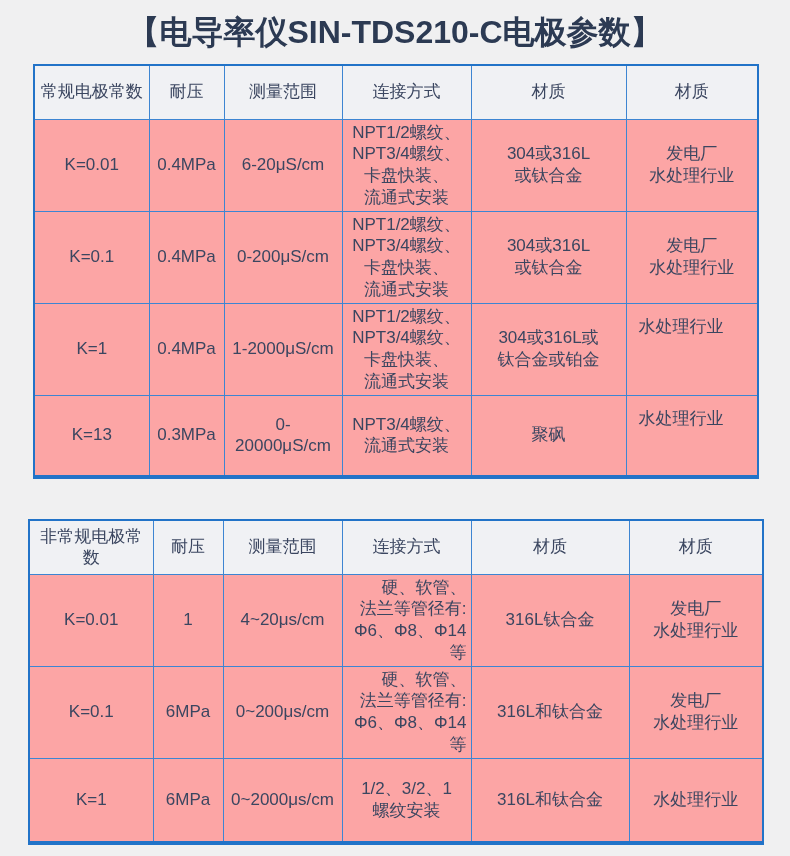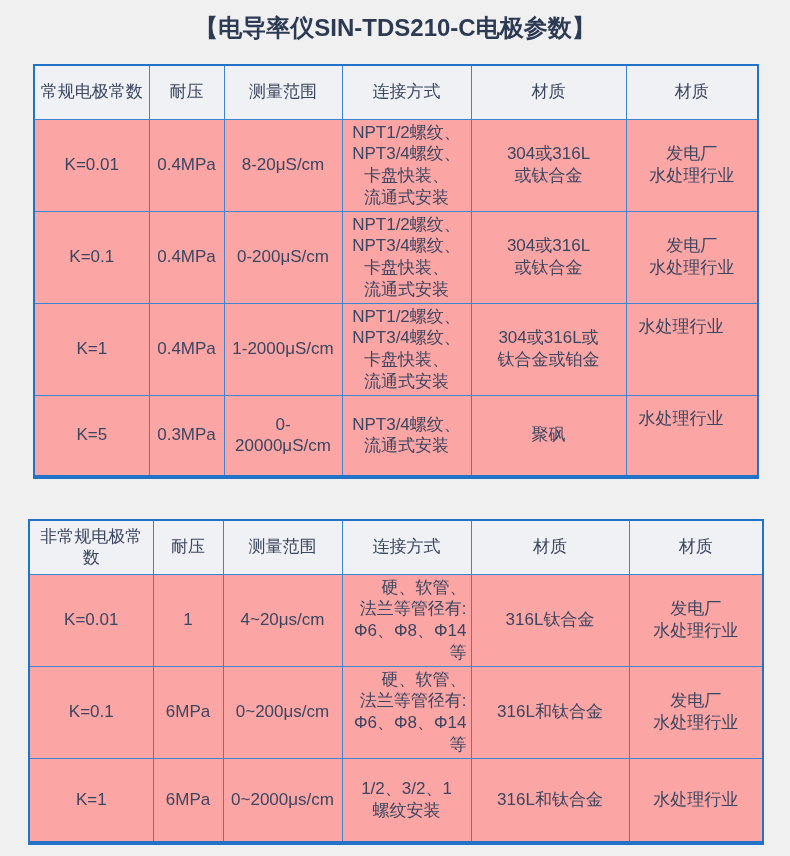--- a/index.html
+++ b/index.html
@@ -12,21 +12,21 @@
     background: #f0f0f1;
     overflow: hidden;
     font-family: "Liberation Sans", "DejaVu Sans", sans-serif;
     color: #3b4660;
   }
   .title {
     margin: 0;
     padding-top: 12px;
     height: 44px;
     text-align: center;
-    font-size: 24px;
+    font-size: 32px;
     font-weight: bold;
     color: #2c3a53;
     letter-spacing: 0px;
     line-height: 1.3;
   }
   table.spec-table {
     border-collapse: collapse;
     table-layout: fixed;
     background: #fbfbfd;
     border: 2px solid #2273c8;
@@ -98,21 +98,21 @@
         <th>测量范围</th>
         <th>连接方式</th>
         <th>材质</th>
         <th>材质</th>
       </tr>
     </thead>
     <tbody>
       <tr>
         <td>K=0.01</td>
         <td>0.4MPa</td>
-        <td>8-20μS/cm</td>
+        <td>6-20μS/cm</td>
         <td>NPT1/2螺纹、
 NPT3/4螺纹、
 卡盘快装、
 流通式安装</td>
         <td>304或316L
 或钛合金</td>
         <td>发电厂
 水处理行业</td>
       </tr>
       <tr>
@@ -134,21 +134,21 @@
         <td>1-2000μS/cm</td>
         <td>NPT1/2螺纹、
 NPT3/4螺纹、
 卡盘快装、
 流通式安装</td>
         <td>304或316L或
 钛合金或铂金</td>
         <td class="cell-topleft">水处理行业</td>
       </tr>
       <tr>
-        <td>K=5</td>
+        <td>K=13</td>
         <td>0.3MPa</td>
         <td>0-20000μS/cm</td>
         <td>NPT3/4螺纹、
 流通式安装</td>
         <td>聚砜</td>
         <td class="cell-topleft">水处理行业</td>
       </tr>
     </tbody>
   </table>
 

